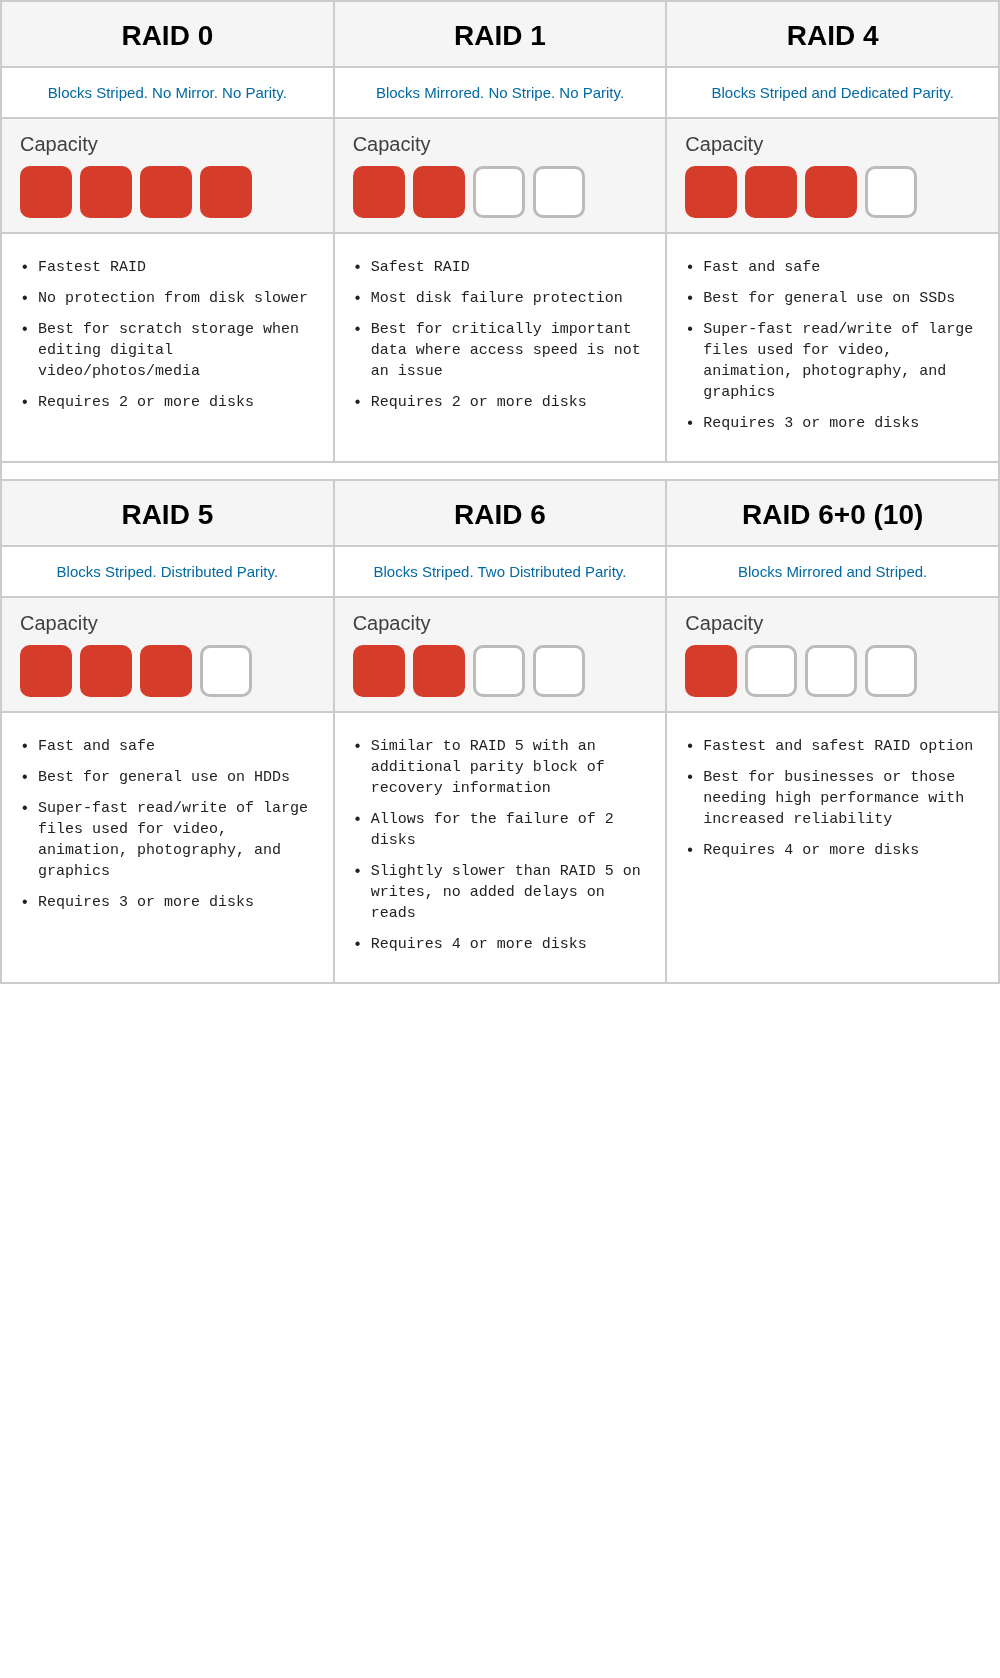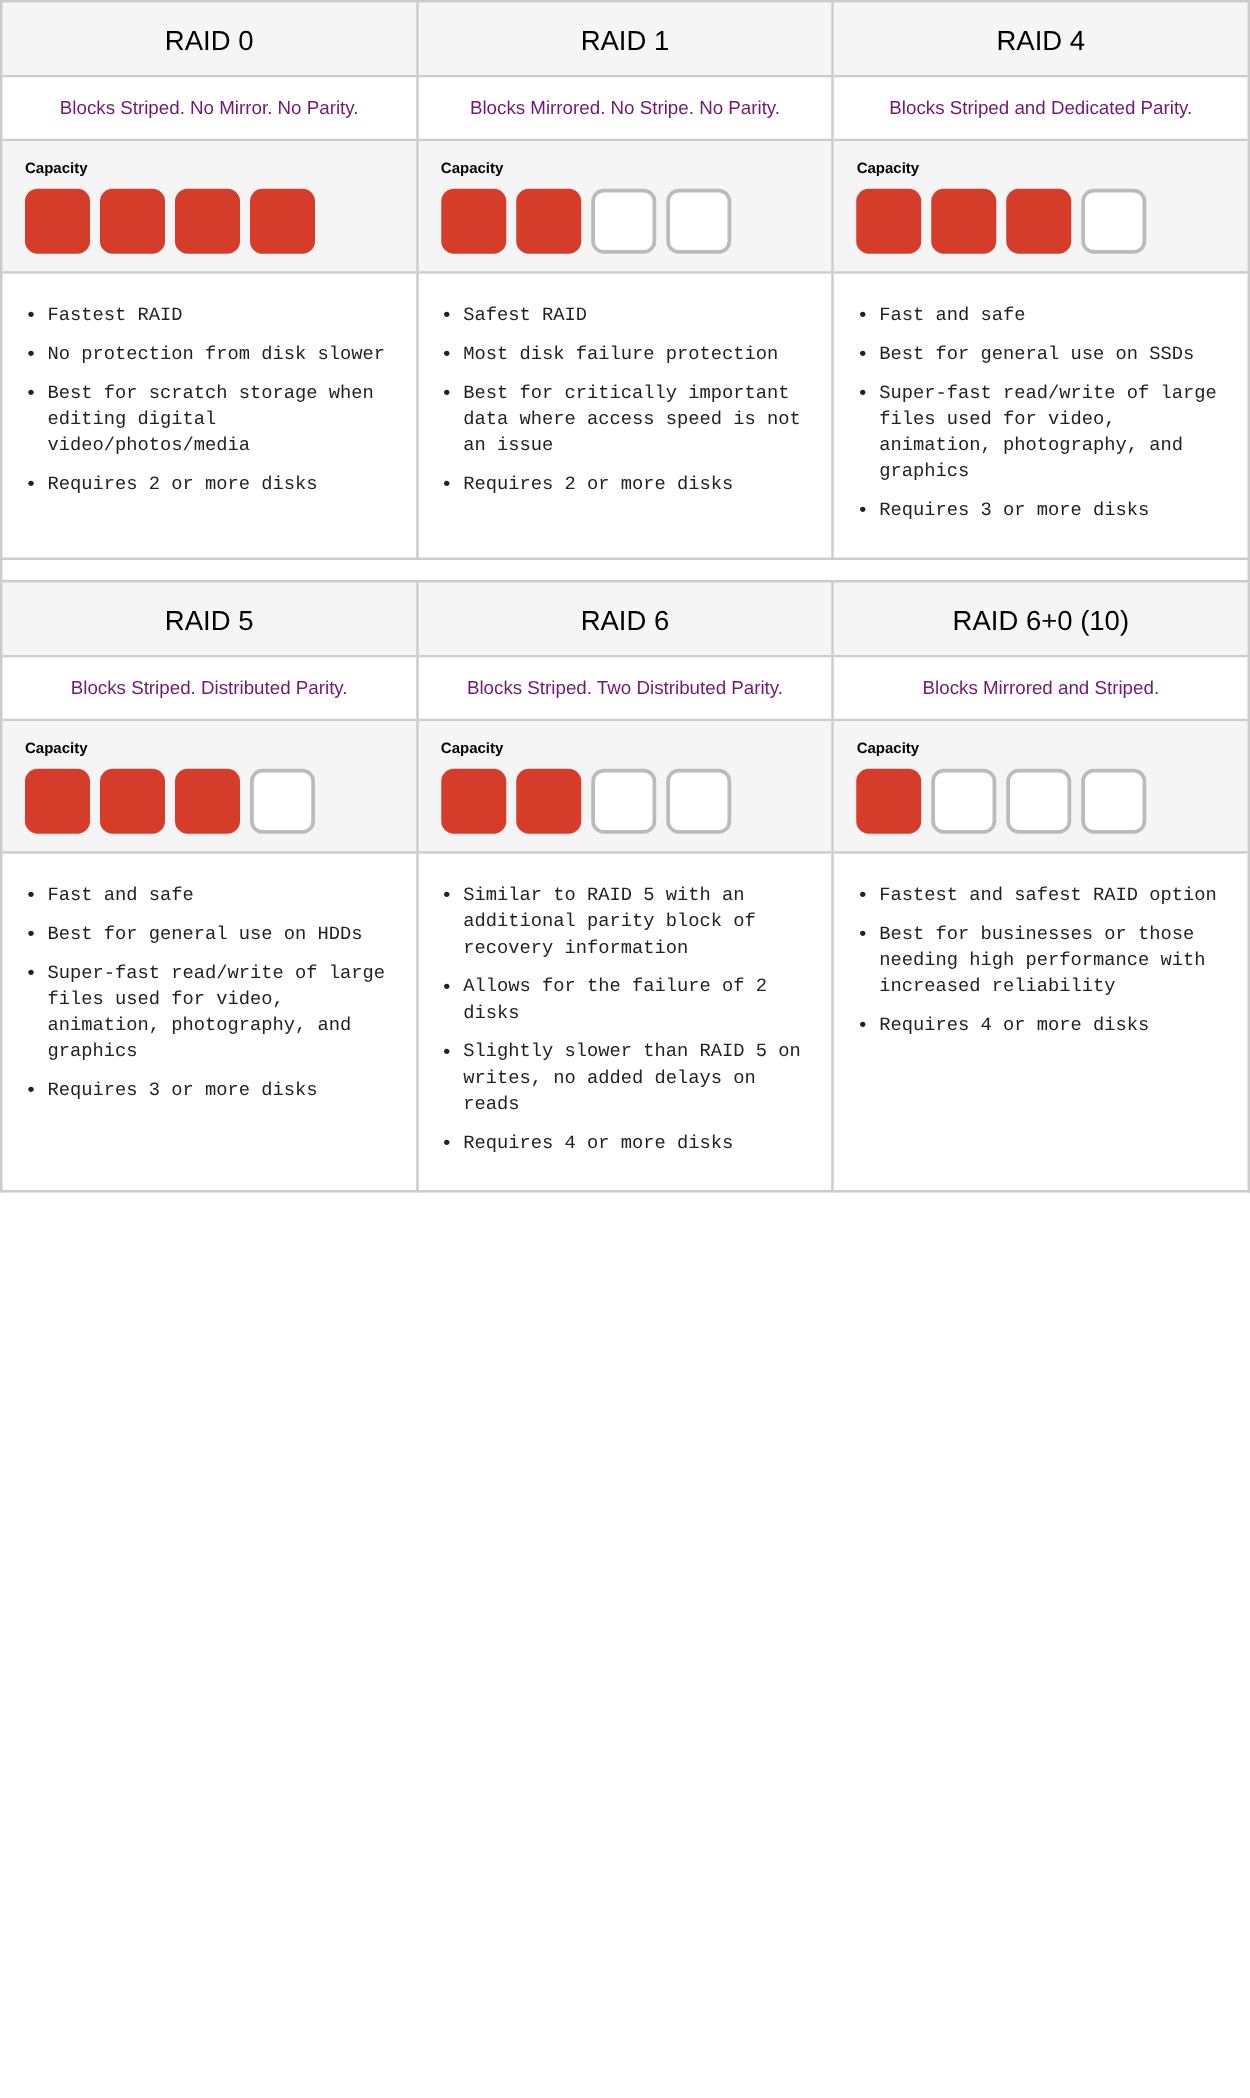--- a/index.html
+++ b/index.html
@@ -23,47 +23,47 @@
       width: 33.33%;
     }
 
     .cell-inner {
       padding: 0;
     }
 
     .raid-title {
       background: #f5f5f5;
       text-align: center;
-      font-size: 22px;
-      font-weight: normal;
+      font-size: 28px;
+      font-weight: bold;
       padding: 18px 10px 14px 10px;
       border-bottom: 2px solid #ccc;
     }
 
     .raid-description {
       background: #fff;
       text-align: center;
       font-size: 15px;
       padding: 14px 18px 14px 18px;
       border-bottom: 2px solid #ccc;
       line-height: 1.4;
-      color: #701a75;
+      color: #0369a1;
     }
 
     .capacity-section {
       background: #f5f5f5;
       padding: 14px 18px 14px 18px;
       border-bottom: 2px solid #ccc;
     }
 
     .capacity-label {
-      font-size: 12px;
-      font-weight: bold;
+      font-size: 20px;
+      font-weight: normal;
       margin-bottom: 10px;
-      color: #000000;
+      color: #404040;
     }
 
     .capacity-disks {
       display: flex;
       gap: 8px;
       flex-wrap: nowrap;
     }
 
     .disk {
       width: 52px;

